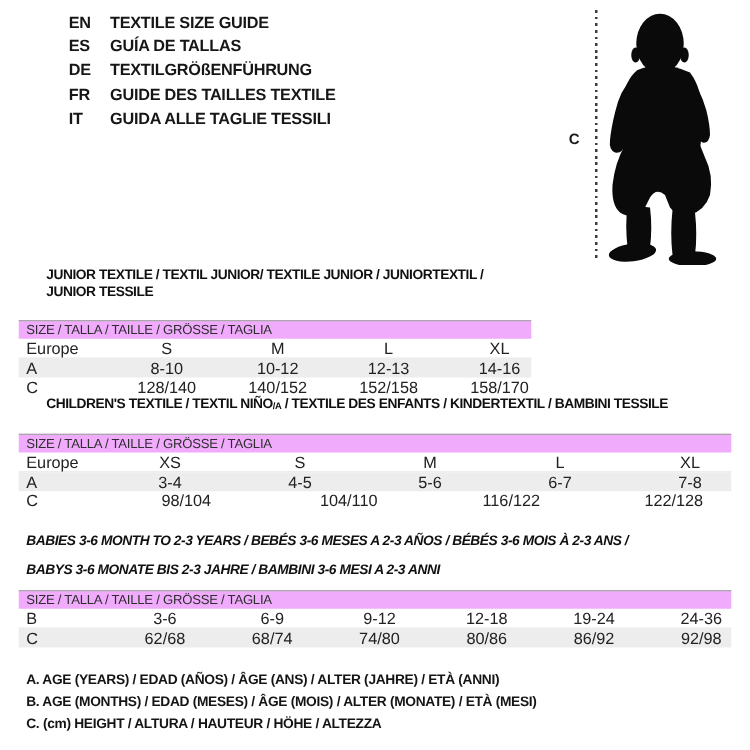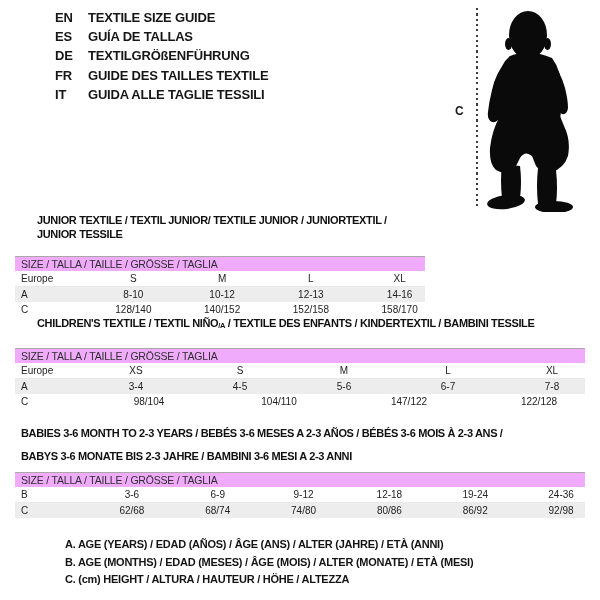--- a/index.html
+++ b/index.html
@@ -17,35 +17,35 @@
   .cmark{position:absolute;left:455px;top:104px;font-weight:bold;font-size:12px;color:#1a1a1a;}
   .baby{position:absolute;left:480px;top:6px;}
 
   
   .tblock{position:absolute;left:15px;}
   .tb-0{top:214px;width:410px;}
   .tb-1{top:317px;width:570px;}
   .tb-2{top:427px;width:570px;}
   .tb-title{font-weight:bold;font-size:11px;letter-spacing:-0.35px;line-height:13.5px;padding-left:6px;color:#101010;}
   .tb-0 .tb-title,.tb-1 .tb-title{margin-bottom:15px;margin-left:16px;}
-  .tb-2 .tb-title{margin-bottom:9px;}
+  .tb-2 .tb-title{margin-bottom:9px;font-style:italic;}
   .sub{font-size:7.5px;vertical-align:-1px;}
   .thead{background:#f0abfc;height:15px;line-height:15px;font-size:10.5px;color:#2e2e2e;
          padding-left:6px;box-sizing:border-box;border-top:1px solid #a8a8a8;letter-spacing:-0.2px;}
-  .trow{display:flex;height:15px;line-height:15px;font-size:10px;border-bottom:1px solid #e8e8e8;color:#222;gap:38px;}
+  .trow{display:flex;height:15px;line-height:15px;font-size:13px;border-bottom:1px solid #e8e8e8;color:#222;gap:38px;}
   .trow:last-child{border-bottom:none;}
   .trow.shade{background:#ededed;border-bottom:none;}
   .tlabel{padding-left:6px;box-sizing:border-box;}
   .tb-0 .tlabel{width:55px;}
   .tb-1 .tlabel{width:50px;}
   .tb-2 .tlabel{width:55px;}
   .tcell{flex:1;text-align:center;}
 
   
-  .legend{position:absolute;left:21px;top:536px;margin-left:44px;}
+  .legend{position:absolute;left:21px;top:536px;}
   .legend-line{font-weight:bold;font-size:11px;line-height:17.5px;letter-spacing:-0.25px;color:#141414;}
 </style>
 </head>
 <body>
 
 <div class="canvas">
 
   <div class="langs" id="langs">
       <div class="lang-row">
         <span class="lang-code">EN</span>
@@ -133,21 +133,21 @@
             <span class="tcell">3-4</span>
             <span class="tcell">4-5</span>
             <span class="tcell">5-6</span>
             <span class="tcell">6-7</span>
             <span class="tcell">7-8</span>
           </div>
           <div class="trow">
             <span class="tlabel">C</span>
             <span class="tcell">98/104</span>
             <span class="tcell">104/110</span>
-            <span class="tcell">147/122</span>
+            <span class="tcell">116/122</span>
             <span class="tcell">122/128</span>
           </div>
         </div>
       </section>
       <section class="tblock tb-2">
         <div class="tb-title"><span>BABIES 3-6 MONTH TO 2-3 YEARS / BEBÉS 3-6 MESES A 2-3 AÑOS / BÉBÉS 3-6 MOIS À 2-3 ANS /</span></div>
         <div class="tb-title"><span>BABYS 3-6 MONATE BIS 2-3 JAHRE / BAMBINI 3-6 MESI A 2-3 ANNI</span></div>
         <div class="sgtable">
           <div class="thead">SIZE / TALLA / TAILLE / GRÖSSE / TAGLIA</div>
           <div class="trow">

